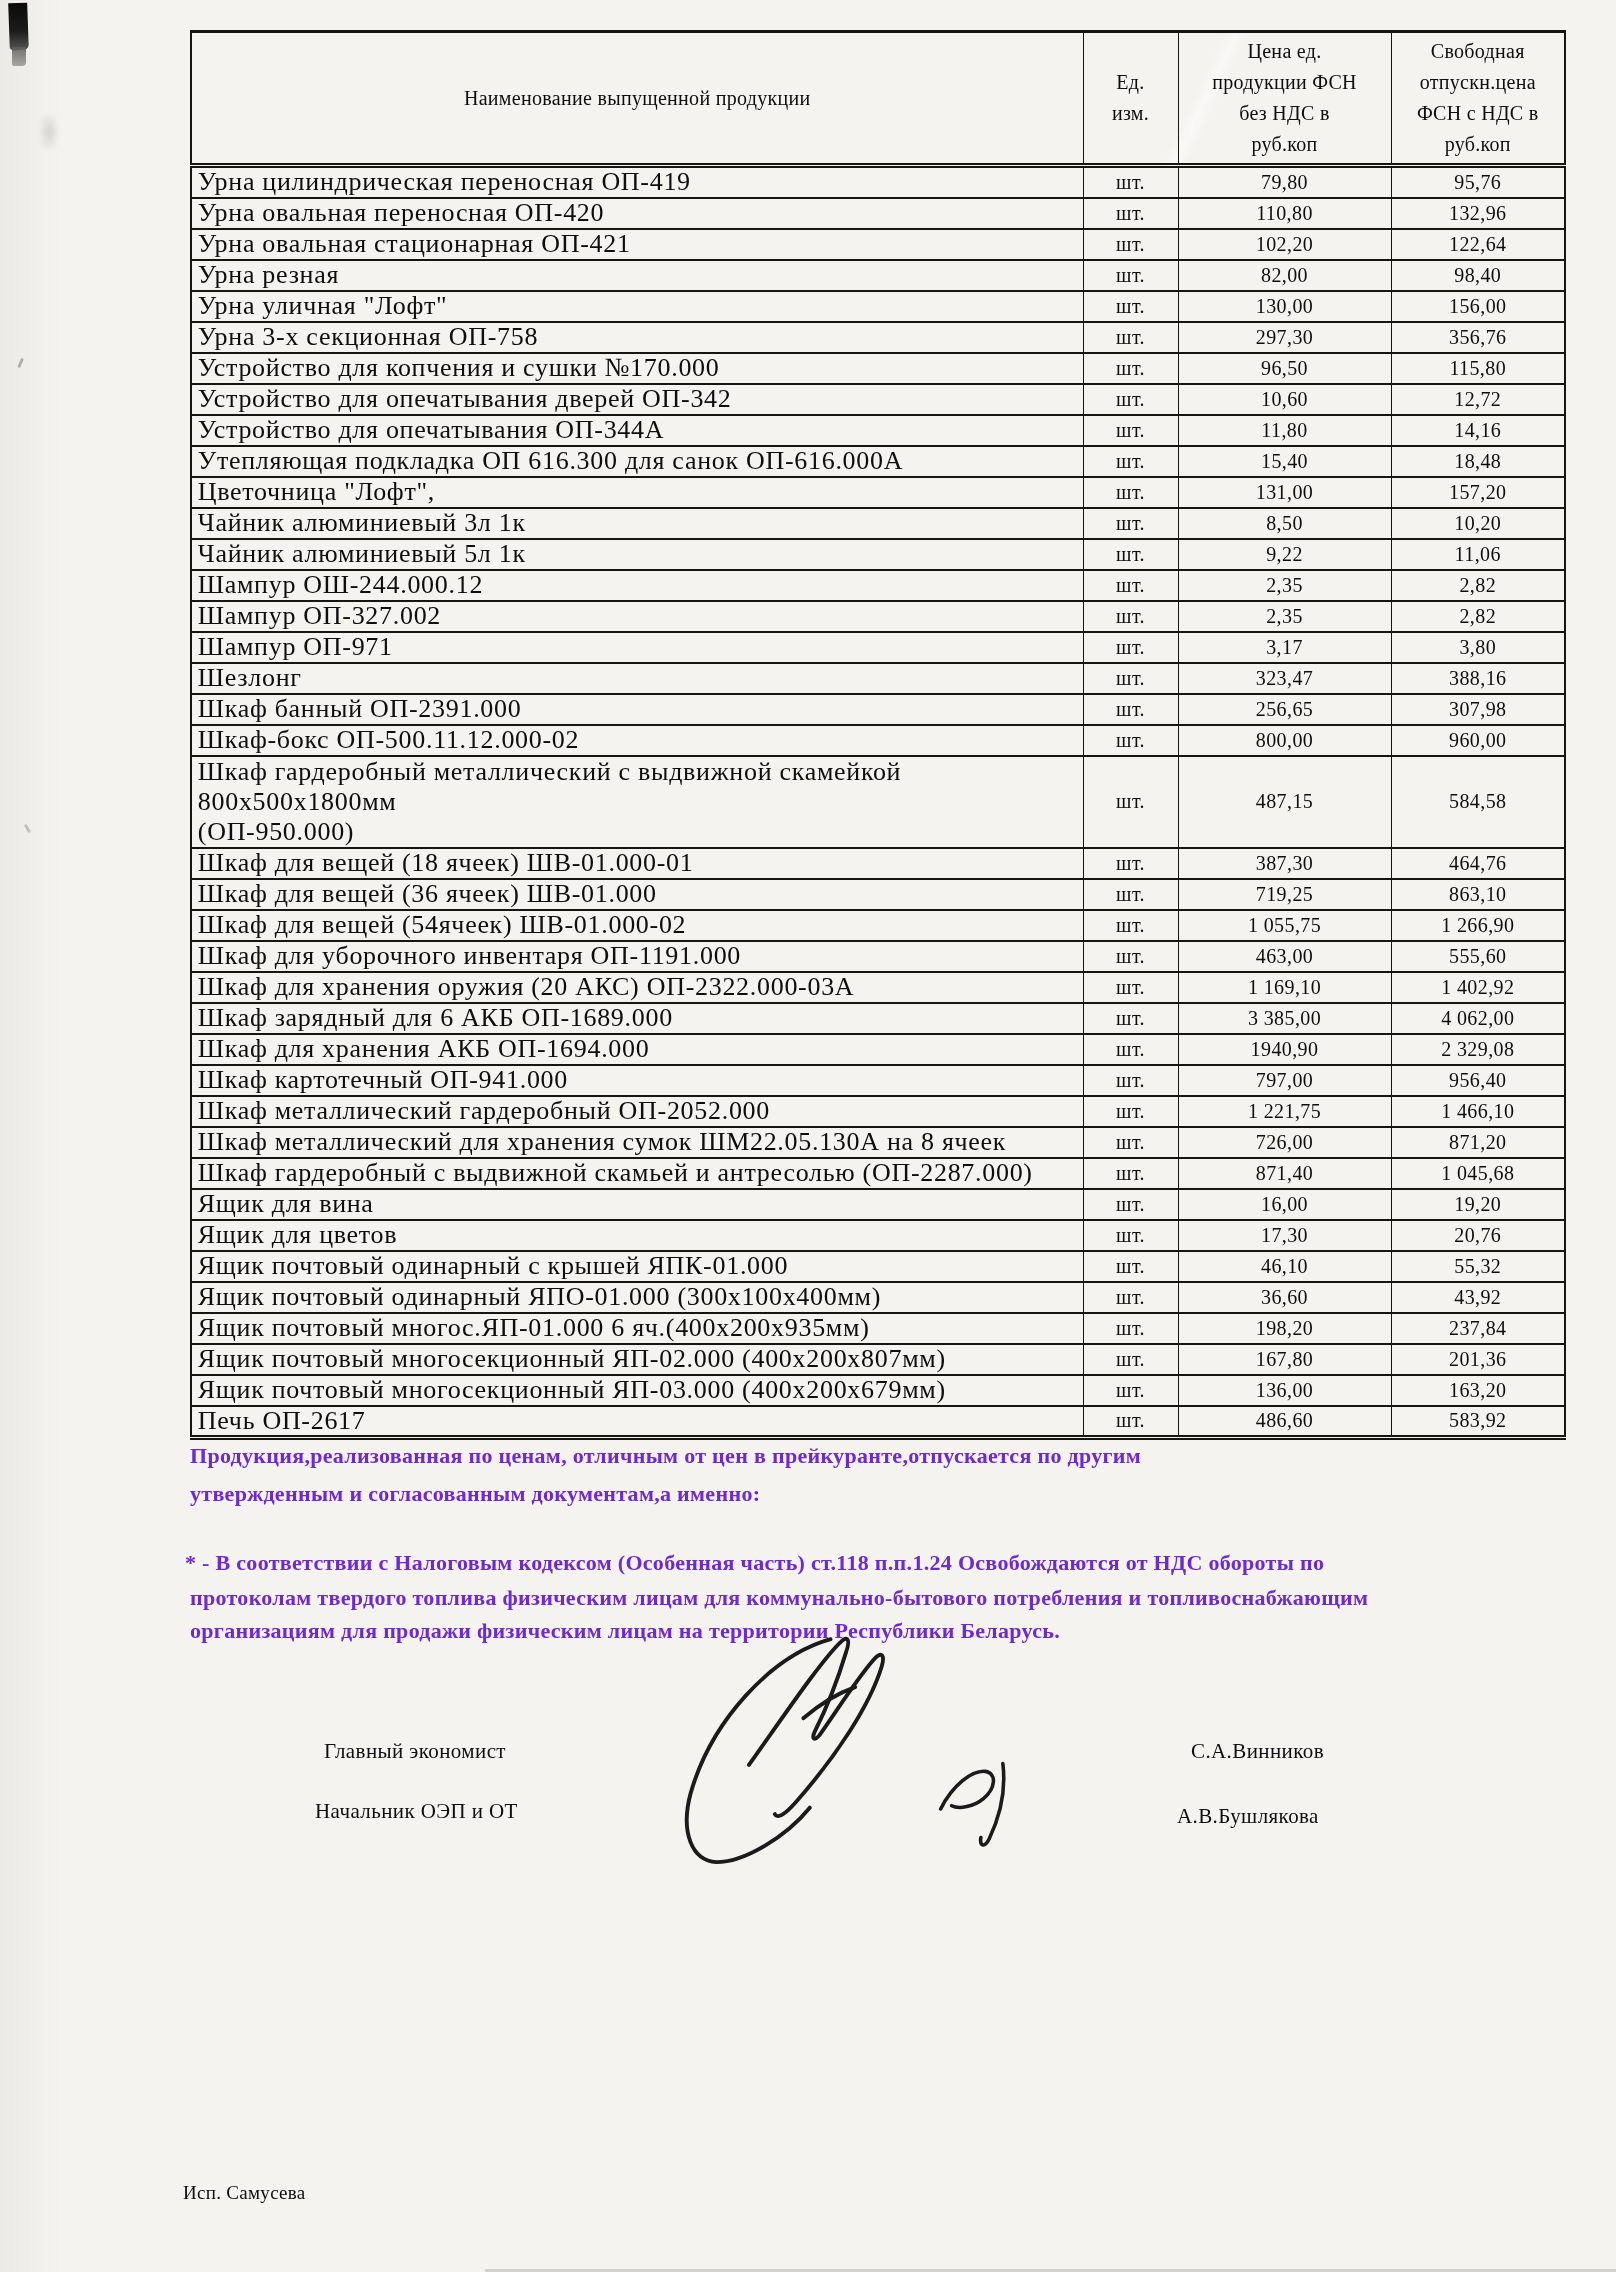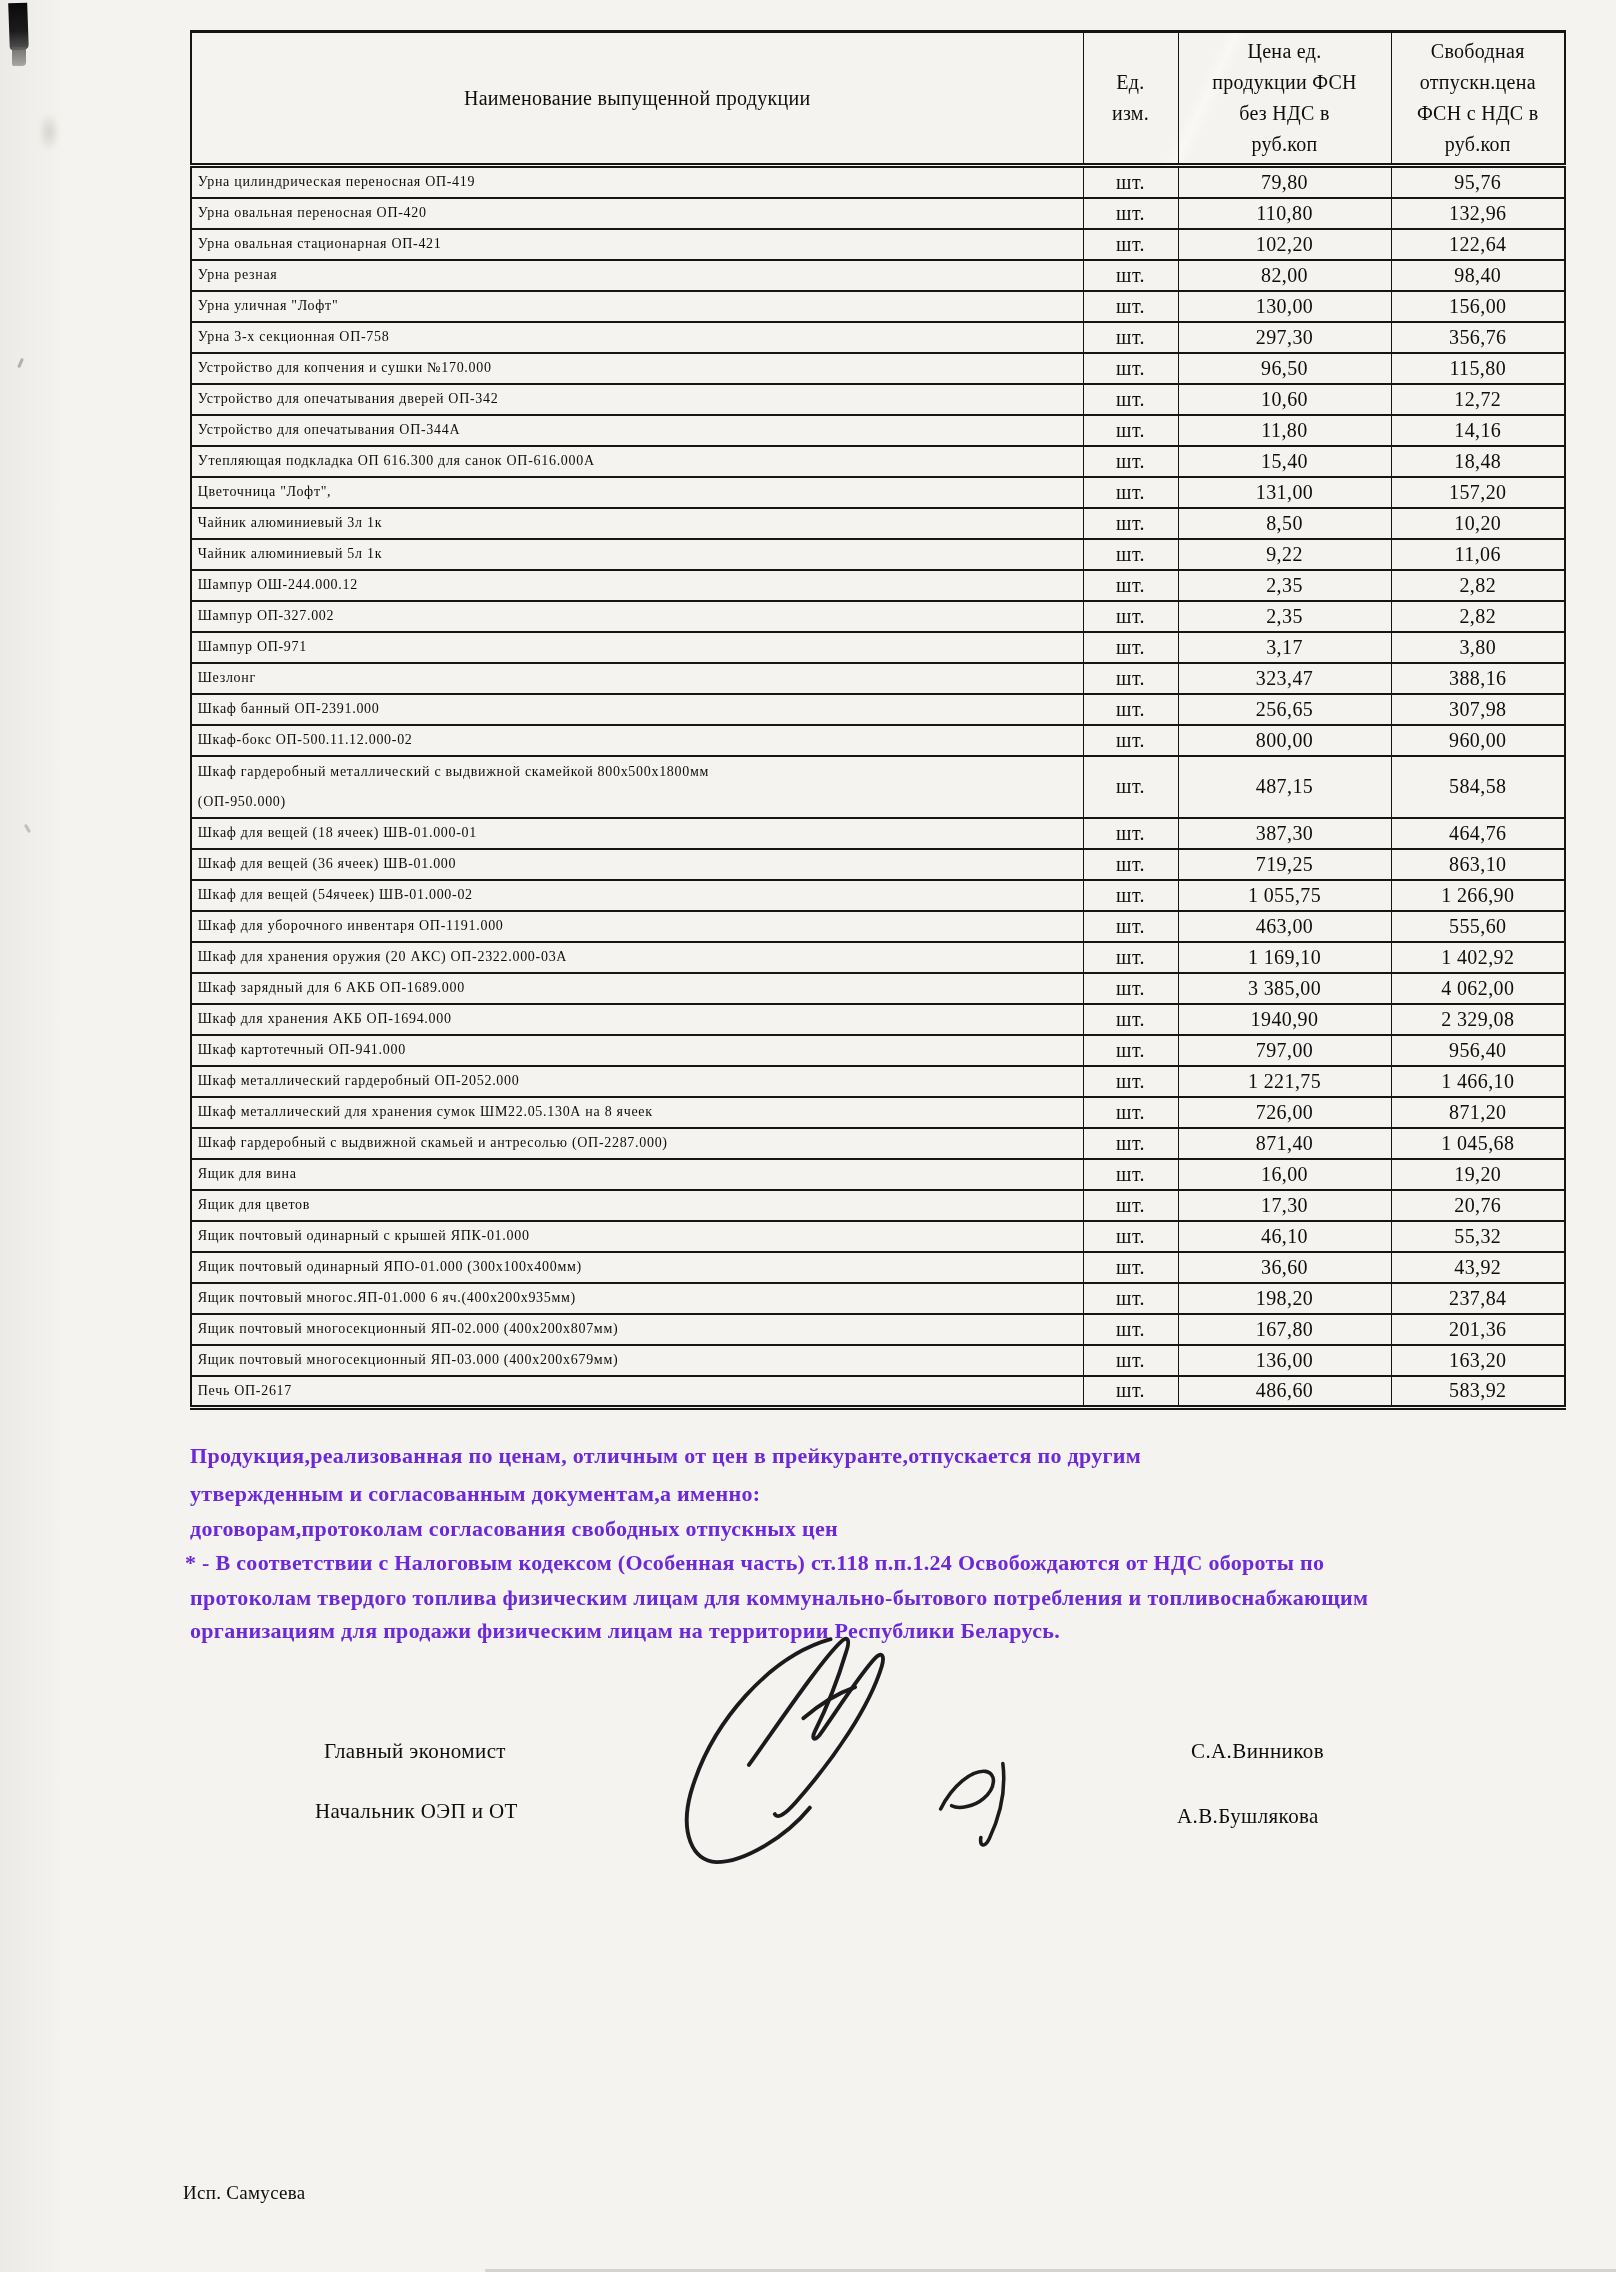--- a/index.html
+++ b/index.html
@@ -46,21 +46,21 @@
   .price-table thead th{
     border-bottom:5.8px double #161511;
     height:128px;
     font-weight:normal;font-size:20px;line-height:31px;
     text-align:center;vertical-align:middle;
     white-space:pre-line;letter-spacing:0.3px;
   }
   .price-table tbody tr{height:31px;border-bottom:2.6px solid #161511;}
   .price-table tbody tr.tall{height:62px;}
   td.c-name{
-    font-size:14px;letter-spacing:0.7px;line-height:28.5px;
+    font-size:26px;letter-spacing:0.7px;line-height:28.5px;
     padding:0 3.9px 0 5.8px;vertical-align:middle;white-space:pre-line;
   }
   tr.tall td.c-name{line-height:30px;}
   td.c-unit,td.c-price{
     font-size:20px;letter-spacing:0.4px;text-align:center;vertical-align:middle;
   }
   
   .note-line{position:absolute;left:190px;font-size:22px;font-weight:bold;
     letter-spacing:0.3px;white-space:nowrap;color:#6d28d9;}
   
@@ -376,21 +376,20 @@
       <td class="c-name">Печь ОП-2617</td>
       <td class="c-unit">шт.</td>
       <td class="c-price">486,60</td>
       <td class="c-price">583,92</td>
     </tr>
   </tbody>
   </table>
 
   <div class="note-line" style="top:1443px">Продукция,реализованная по ценам, отличным от цен в прейкуранте,отпускается по другим</div>
   <div class="note-line" style="top:1481px">утвержденным и согласованным документам,а именно:</div>
-  <div class="note-line" style="top:1516px">договорам,протоколам согласования свободных отпускных цен</div>
   <div class="note-line" style="top:1550px;left:185px">* - В соответствии с Налоговым кодексом (Особенная часть) ст.118 п.п.1.24 Освобождаются от НДС обороты по</div>
   <div class="note-line" style="top:1585px">протоколам  твердого топлива физическим лицам для коммунально-бытового потребления и топливоснабжающим</div>
   <div class="note-line" style="top:1618px">организациям для продажи физическим лицам на территории Республики Беларусь.</div>
 
   <div class="sig-label" style="left:324px;top:1723px">Главный экономист</div>
   <div class="sig-name" style="left:1191px;top:1723px">С.А.Винников</div>
   <div class="sig-label" style="left:315px;top:1783px">Начальник ОЭП и ОТ</div>
   <div class="sig-name" style="left:1177px;top:1788px">А.В.Бушлякова</div>
 
   <svg class="sig-svg" width="1617" height="2273" viewBox="0 0 2496 3508">

